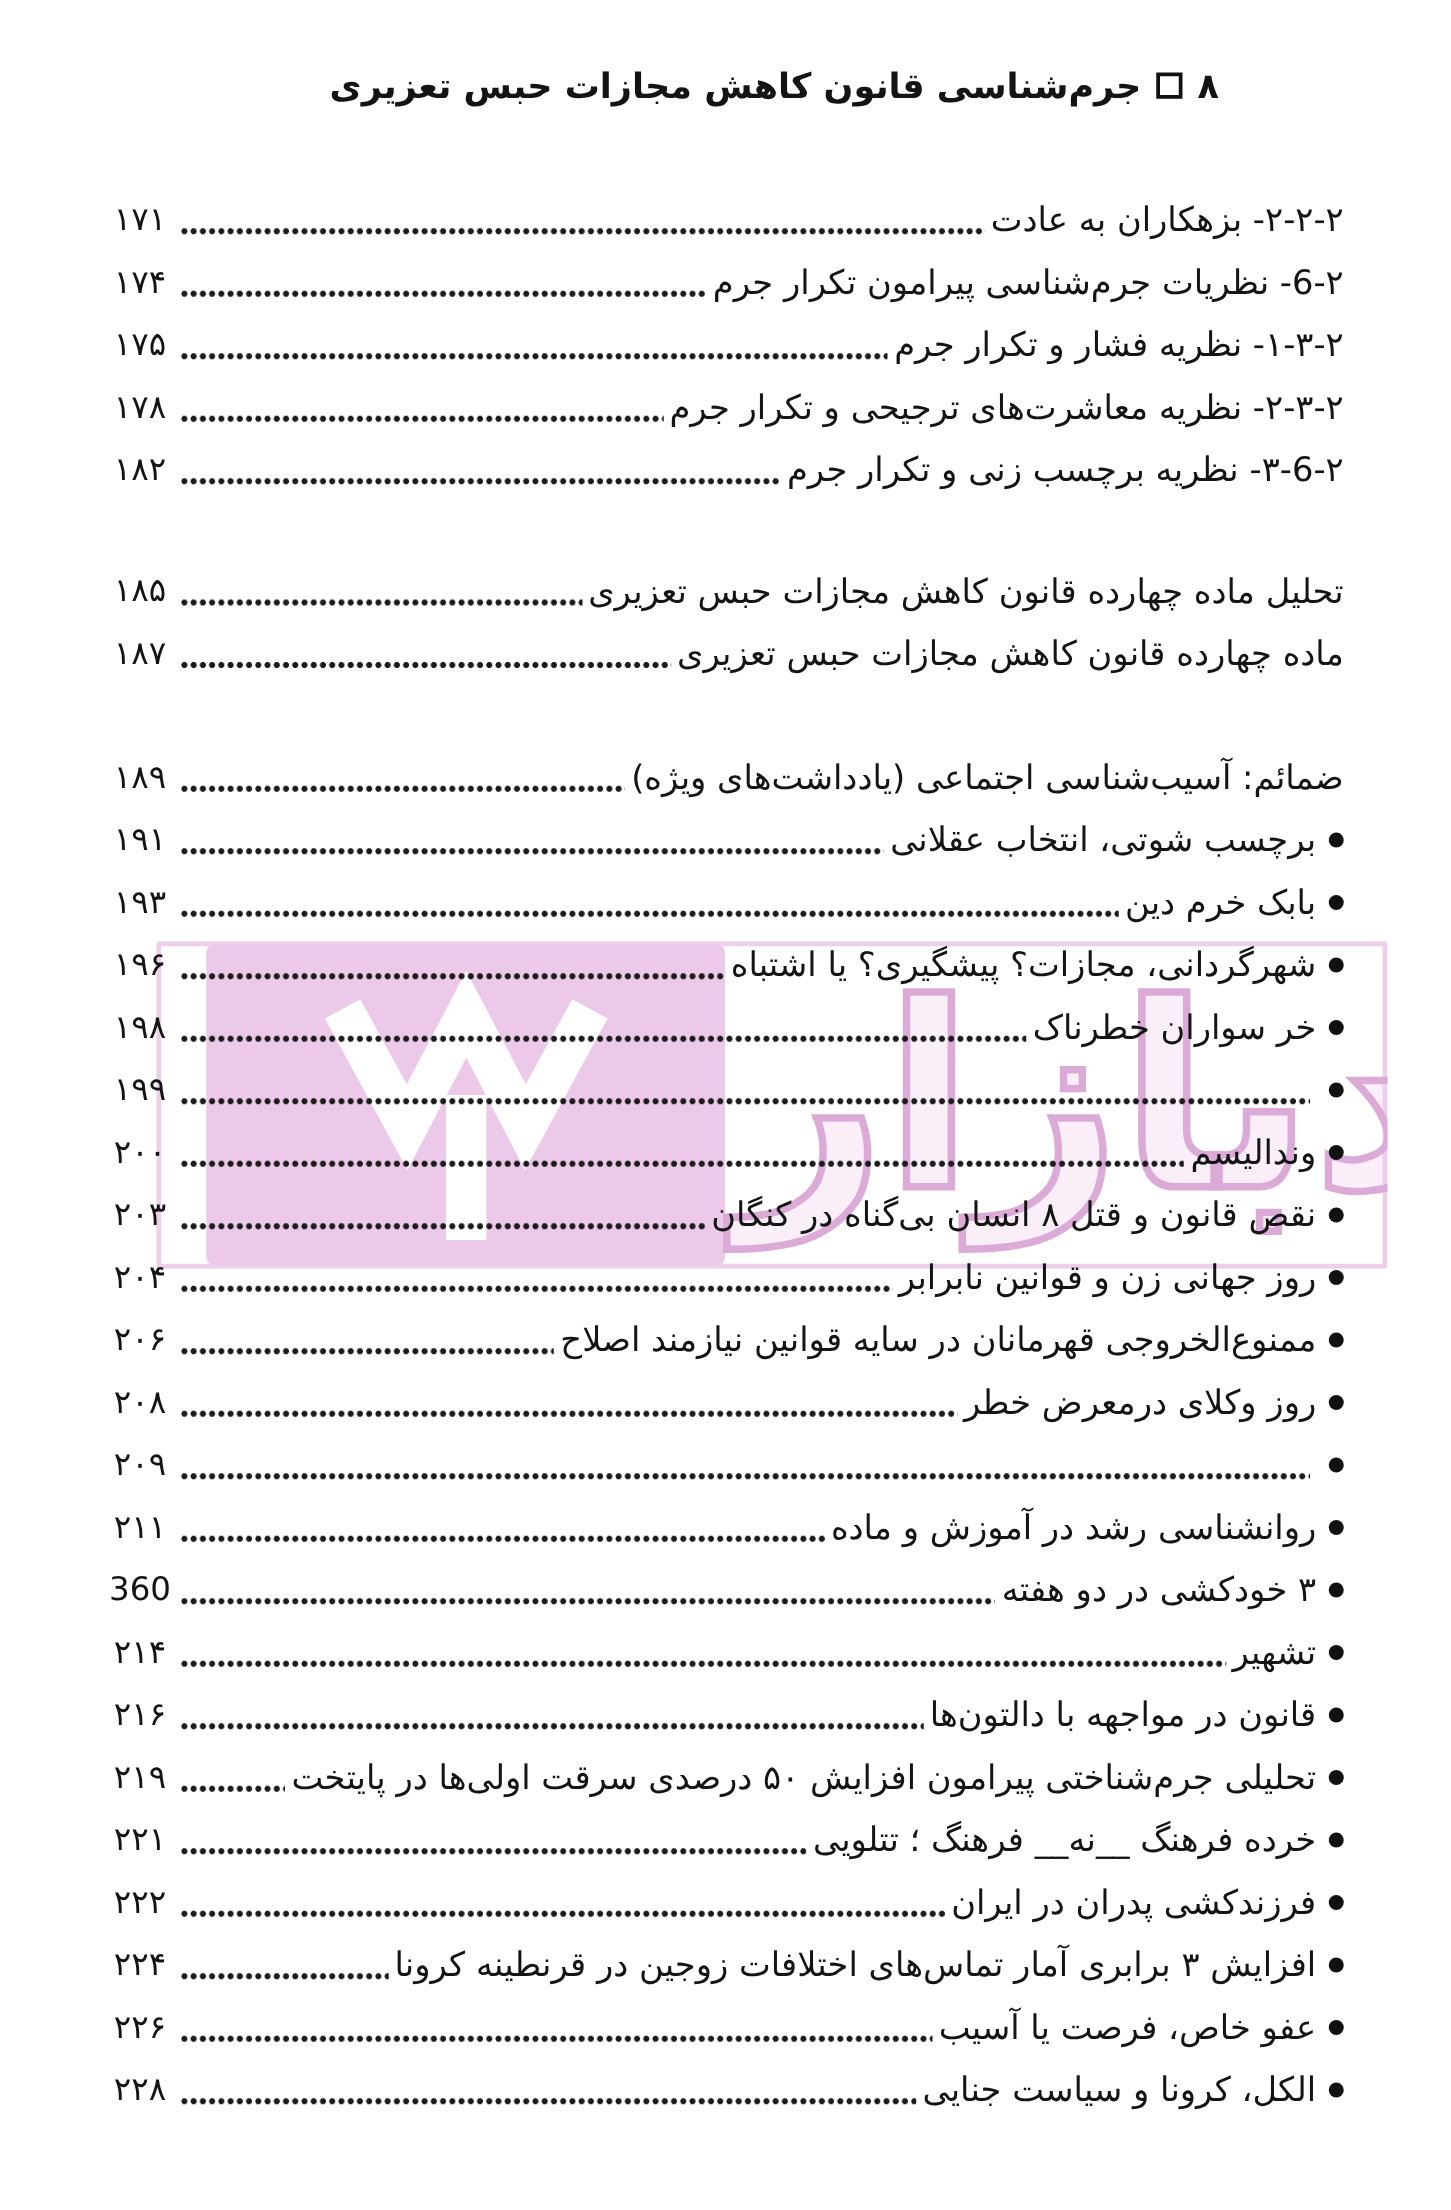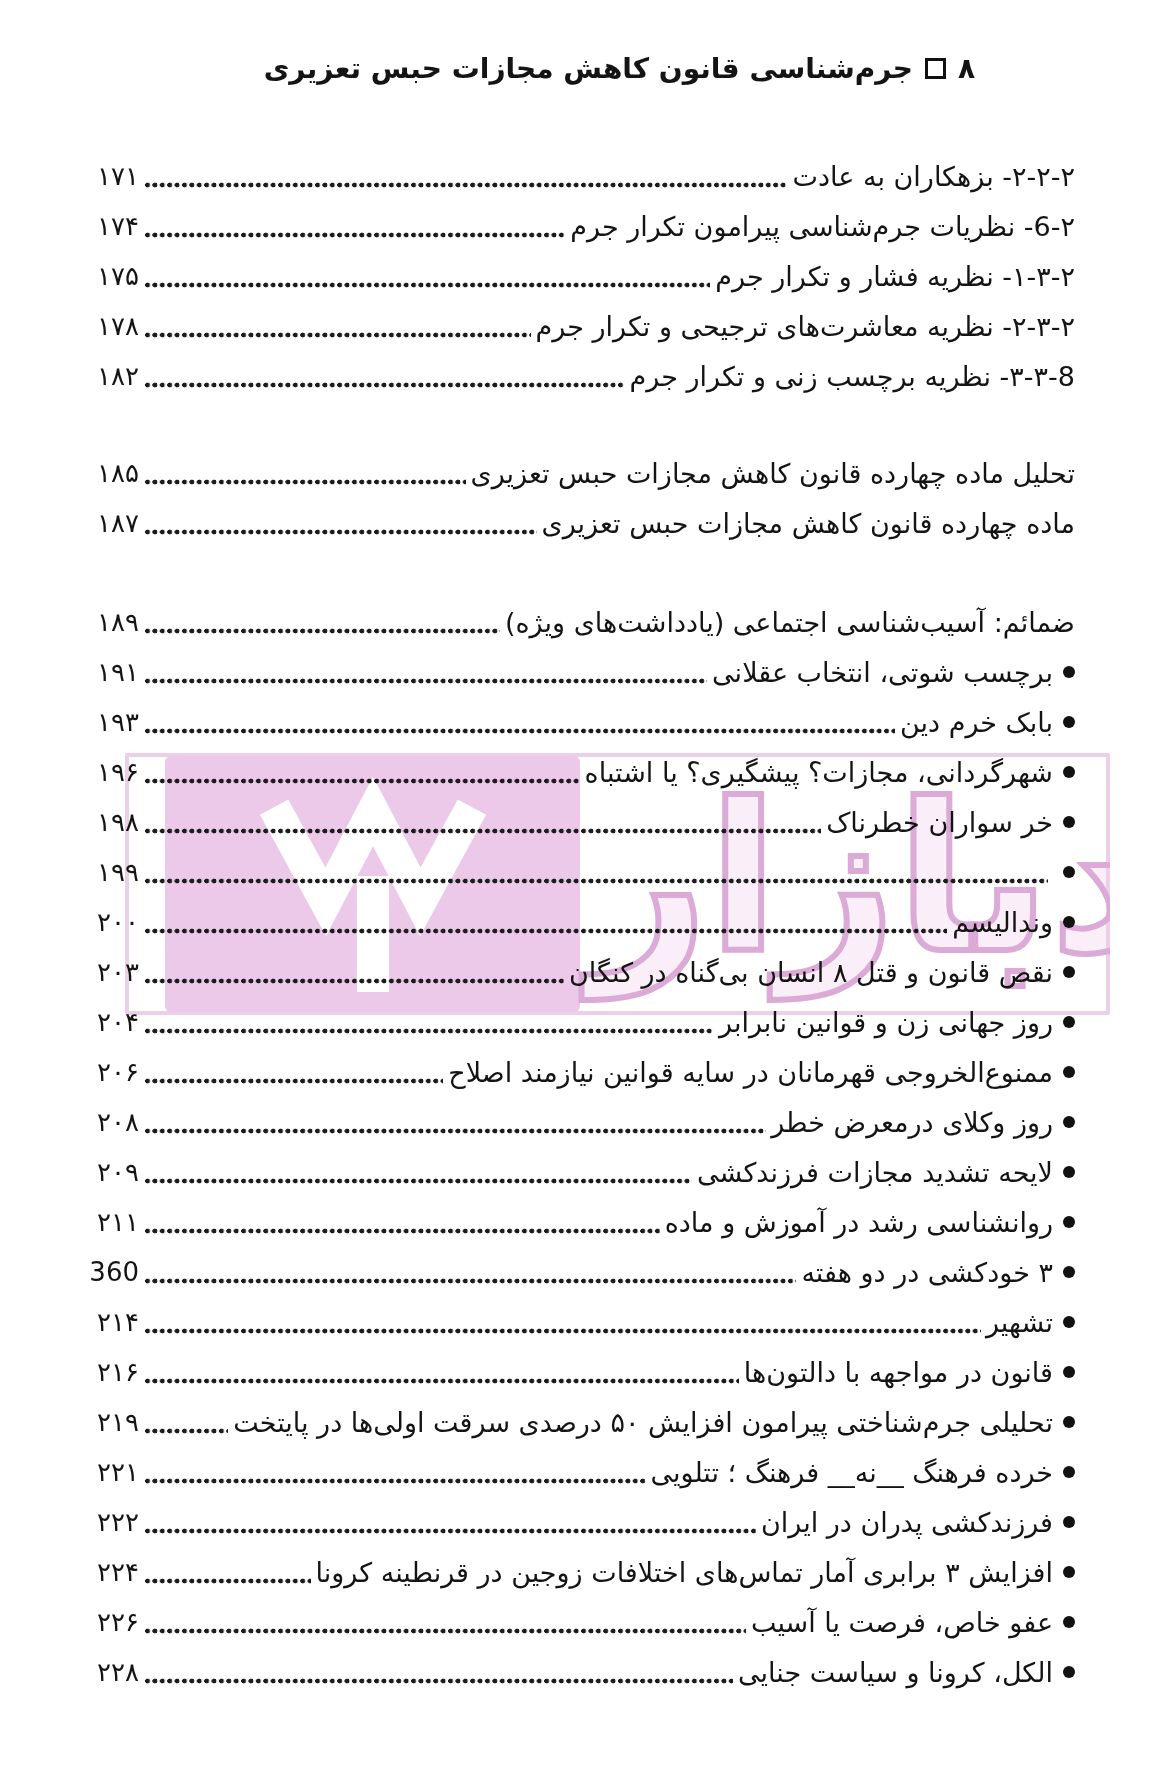--- a/index.html
+++ b/index.html
@@ -16,21 +16,21 @@
   
   .toc{position:absolute;top:151px;right:86px;left:85px;z-index:1;}
   .row{height:50px;display:flex;align-items:center;font-size:27px;white-space:nowrap;}
   .row.bold .label{font-weight:normal;}
   .label{flex:none;text-align:center;}
   .bullet{flex:none;width:12px;height:12px;border-radius:50%;background:#111;
           margin-left:10px;}
   .dots{flex:1;min-width:14px;height:8px;margin:0 5px;transform:translateY(9px);
         background-image:radial-gradient(circle at 3.5px 4px,#1b1b1b 2.15px,transparent 2.7px);
         background-size:7.4px 8px;background-repeat:repeat-x;}
-  .num{flex:none;min-width:54px;text-align:right;font-size:26px;}
+  .num{flex:none;min-width:54px;text-align:center;font-size:26px;}
   .gap1{height:47px;} .gap2{height:49px;}
 
   
   .watermark{position:absolute;left:125px;top:753px;width:985px;height:262px;
              z-index:0;pointer-events:none;overflow:hidden;direction:ltr;}
   .wm-frame{position:absolute;inset:0;border:4px solid var(--wm-line,#dcaad7);
             opacity:.55;border-radius:2px;}
   .wm-tile{position:absolute;left:40px;top:3px;bottom:3px;width:415px;
            background:var(--wm-fill,#ecc9e9);border-radius:6px;
            display:flex;align-items:center;justify-content:center;}
@@ -76,21 +76,21 @@
         <span class="label">۱-۳-۲- نظریه فشار و تکرار جرم</span>
         <span class="dots"></span>
         <span class="num">۱۷۵</span>
       </div>
       <div class="row">
         <span class="label">۲-۳-۲- نظریه معاشرت‌های ترجیحی و تکرار جرم</span>
         <span class="dots"></span>
         <span class="num">۱۷۸</span>
       </div>
       <div class="row">
-        <span class="label">۳-۳-8- نظریه برچسب زنی و تکرار جرم</span>
+        <span class="label">۳-6-۲- نظریه برچسب زنی و تکرار جرم</span>
         <span class="dots"></span>
         <span class="num">۱۸۲</span>
       </div>
       <div class="gap1"></div>
       <div class="row bold">
         <span class="label">تحلیل ماده چهارده قانون کاهش مجازات حبس تعزیری</span>
         <span class="dots"></span>
         <span class="num">۱۸۵</span>
       </div>
       <div class="row">
@@ -158,21 +158,20 @@
         <span class="num">۲۰۶</span>
       </div>
       <div class="row">
         <span class="bullet"></span>
         <span class="label">روز وکلای درمعرض خطر</span>
         <span class="dots"></span>
         <span class="num">۲۰۸</span>
       </div>
       <div class="row">
         <span class="bullet"></span>
-        <span class="label">لایحه تشدید مجازات فرزندکشی</span>
         <span class="dots"></span>
         <span class="num">۲۰۹</span>
       </div>
       <div class="row">
         <span class="bullet"></span>
         <span class="label">روانشناسی رشد در آموزش و ماده</span>
         <span class="dots"></span>
         <span class="num">۲۱۱</span>
       </div>
       <div class="row">

